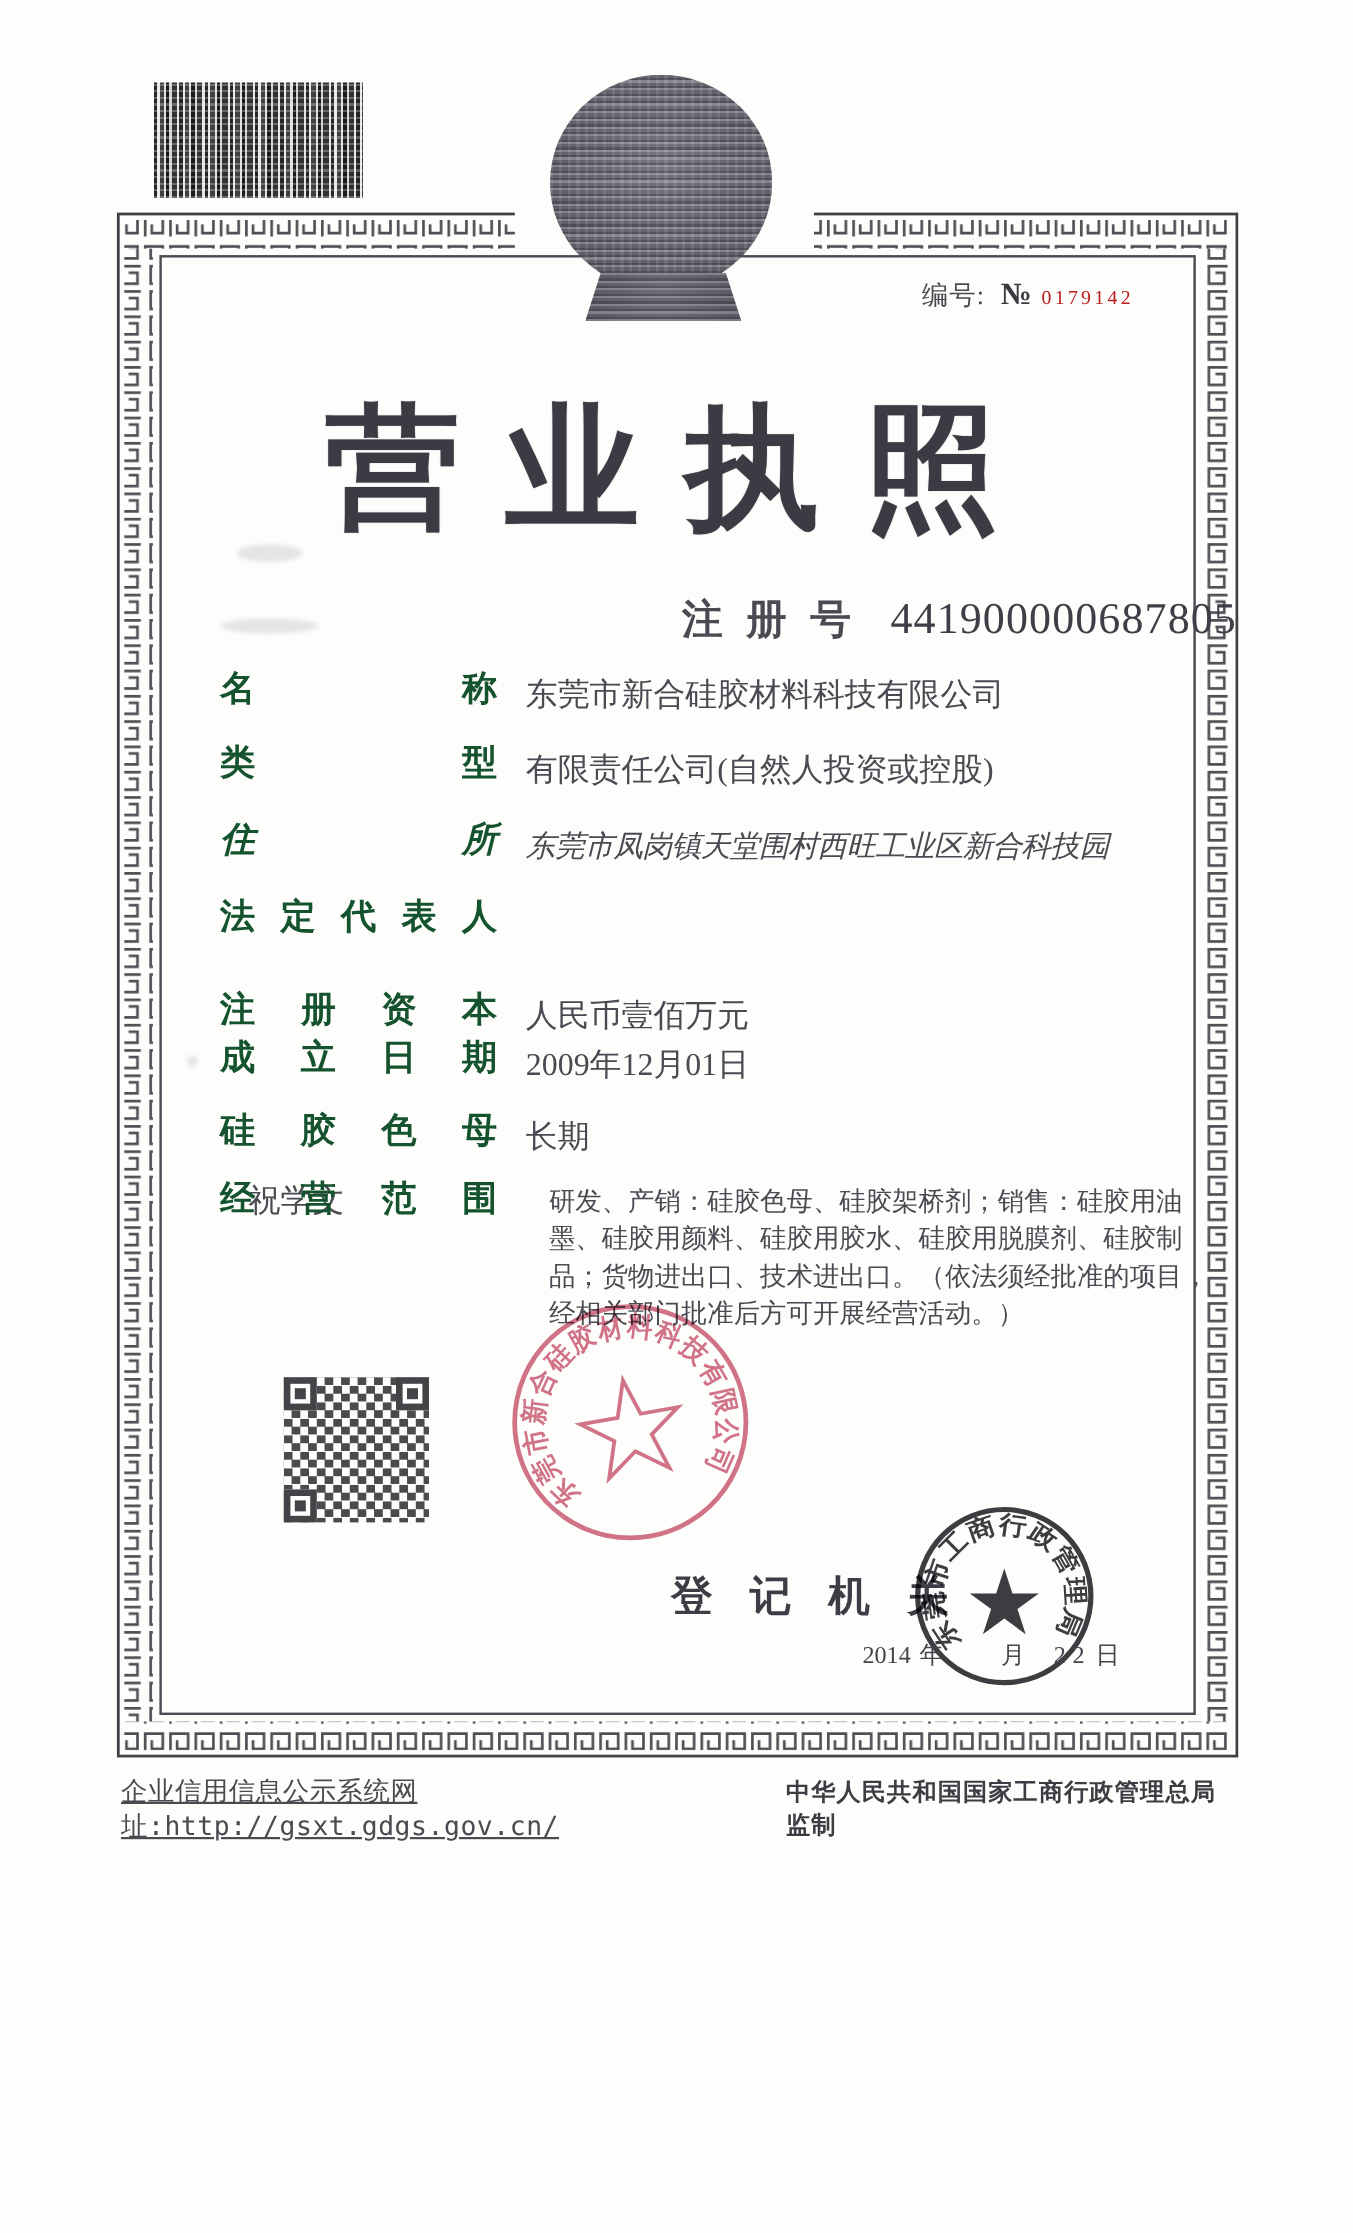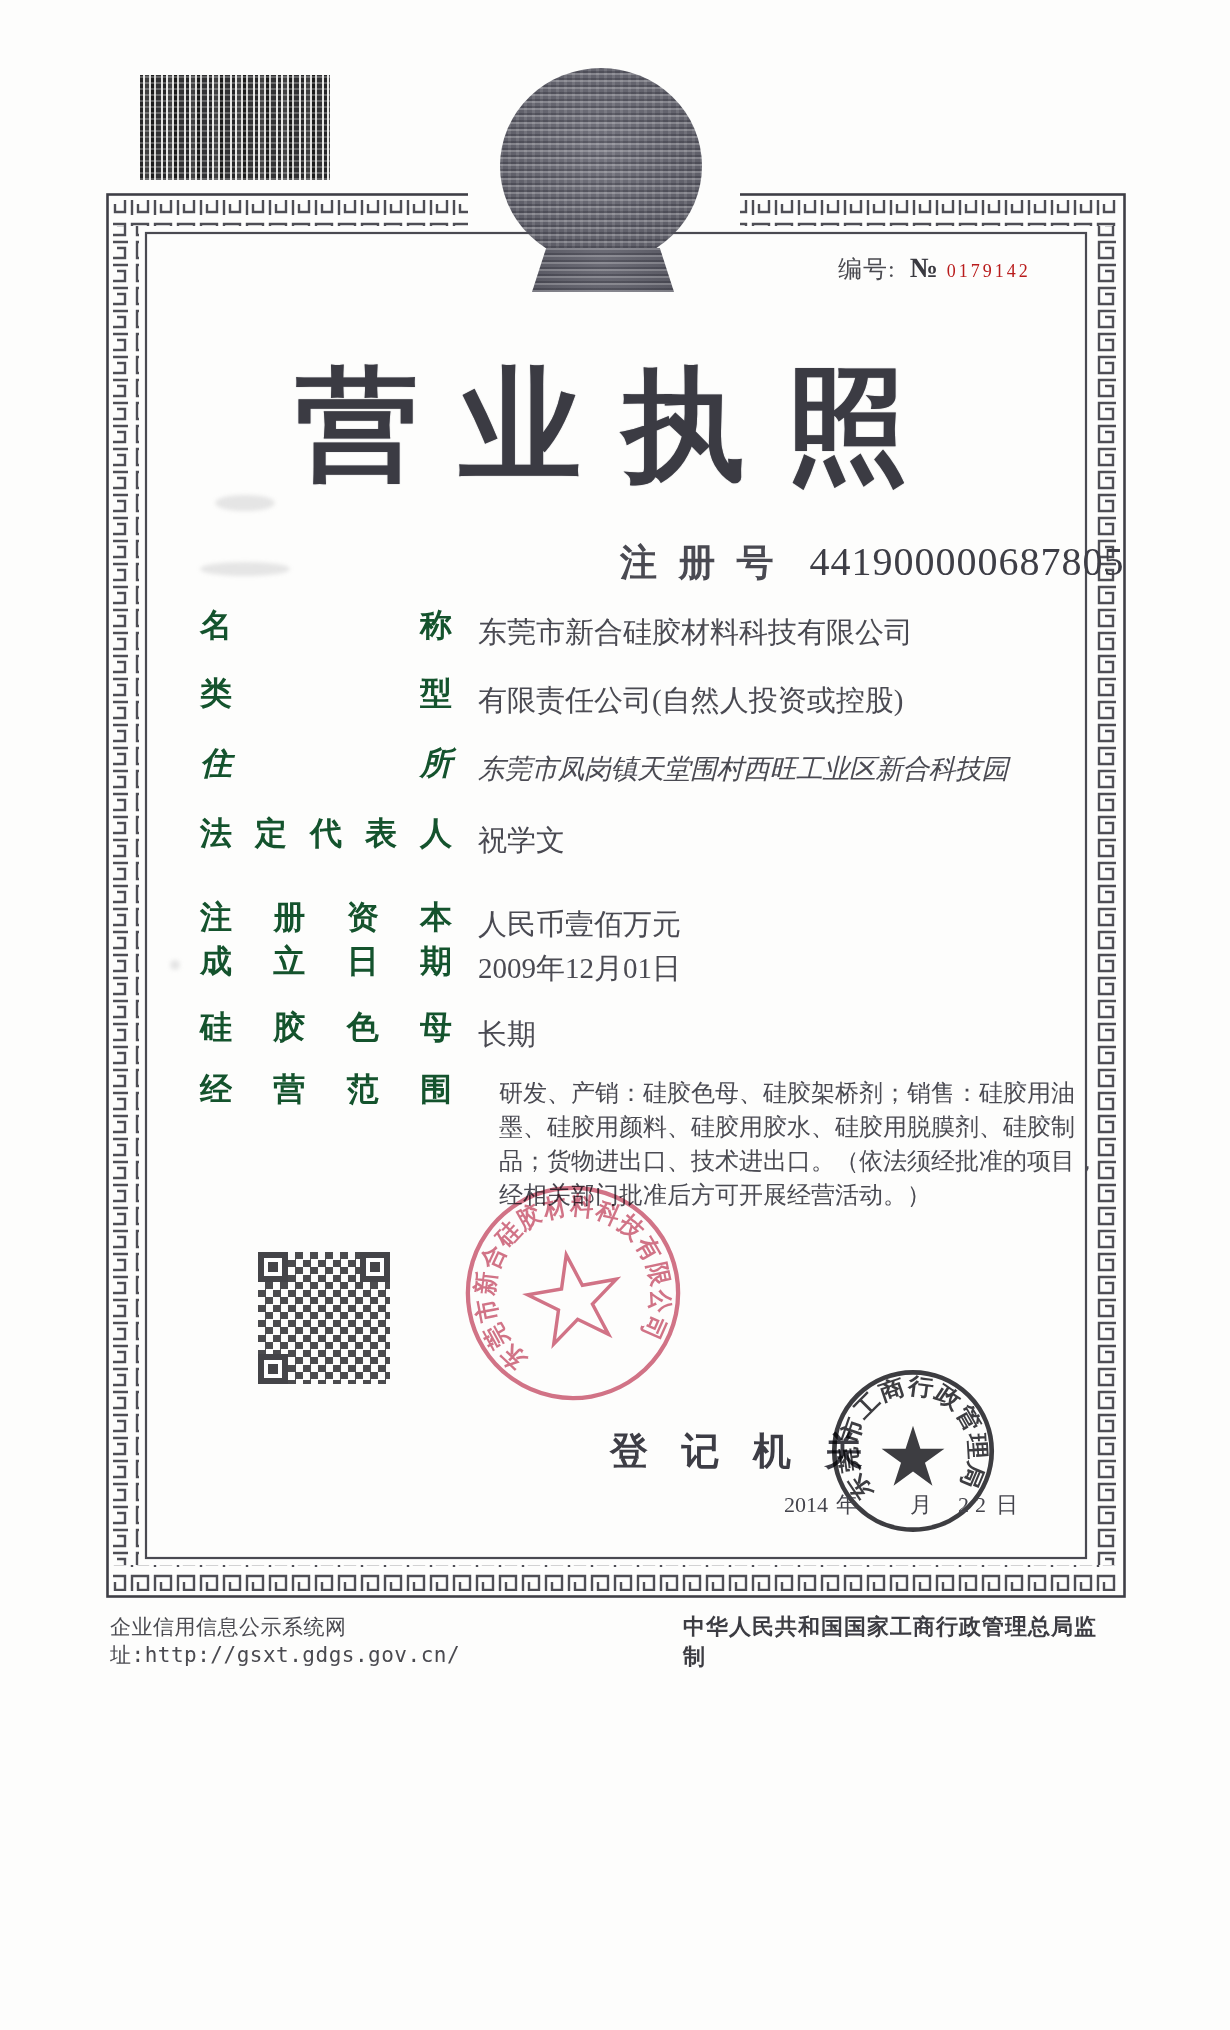--- a/index.html
+++ b/index.html
@@ -97,21 +97,21 @@
   
   .registrar{left:610px;top:1426px;font-size:38px;font-weight:600;color:#3d3d45;letter-spacing:12px;white-space:nowrap;}
   .issue-date{left:784px;top:1490px;font-size:22px;color:#44444c;white-space:nowrap;z-index:1;}
   .issue-date .dy{margin-right:8px;}
   .issue-date .du1{margin-right:52px;}
   .issue-date .du2{margin-right:26px;}
   .issue-date .dd{margin-right:4px;letter-spacing:6px;}
 
   
   .footer{left:110px;top:1612px;width:1000px;display:flex;justify-content:space-between;align-items:baseline;}
-  .footer .f-left{font-size:21px;color:#4a4a50;font-family:"DejaVu Sans Mono","Liberation Mono",monospace;letter-spacing:.5px;}
+  .footer .f-left{font-size:24px;color:#4a4a50;font-family:"DejaVu Sans Mono","Liberation Mono",monospace;letter-spacing:.5px;text-decoration:underline;}
   .footer .f-right{font-size:22px;color:#3c3c42;font-weight:600;letter-spacing:1px;}
 
   
   .smudge{background:rgba(120,120,130,.18);border-radius:50%;filter:blur(2px);}
 </style>
 </head>
 <body>
 
 <div class="abs barcode"></div>
 
@@ -160,21 +160,21 @@
   <div class="field-value">东莞市新合硅胶材料科技有限公司</div>
 </div>
 <div class="abs field-row" style="top:676px;">
   <div class="field-label">类型</div>
   <div class="field-value">有限责任公司(自然人投资或控股)</div>
 </div>
 <div class="abs field-row" style="top:746px;font-style:italic;">
   <div class="field-label">住所</div>
   <div class="field-value small">东莞市凤岗镇天堂围村西旺工业区新合科技园</div>
 </div>
-<div class="abs field-row" style="top:816px;">
+<div class="abs field-row" style="top:816px;flex-direction:column;">
   <div class="field-label">法定代表人</div>
   <div class="field-value">祝学文</div>
 </div>
 <div class="abs field-row" style="top:900px;">
   <div class="field-label">注册资本</div>
   <div class="field-value">人民币壹佰万元</div>
 </div>
 <div class="abs field-row" style="top:944px;">
   <div class="field-label">成立日期</div>
   <div class="field-value">2009年12月01日</div>

